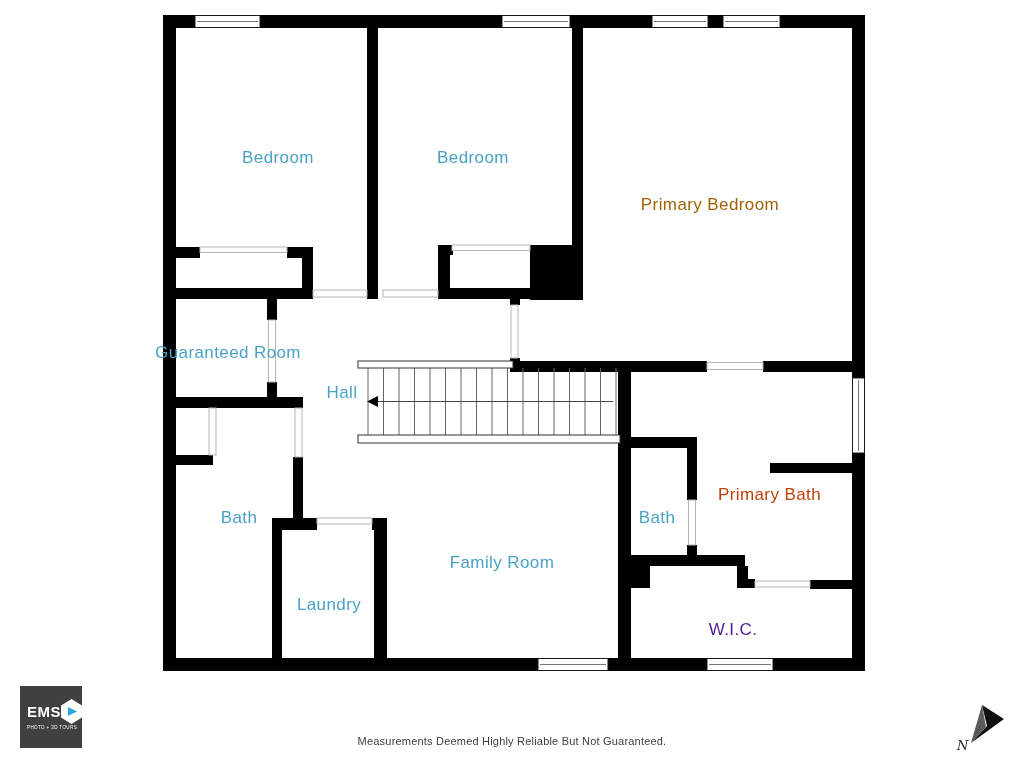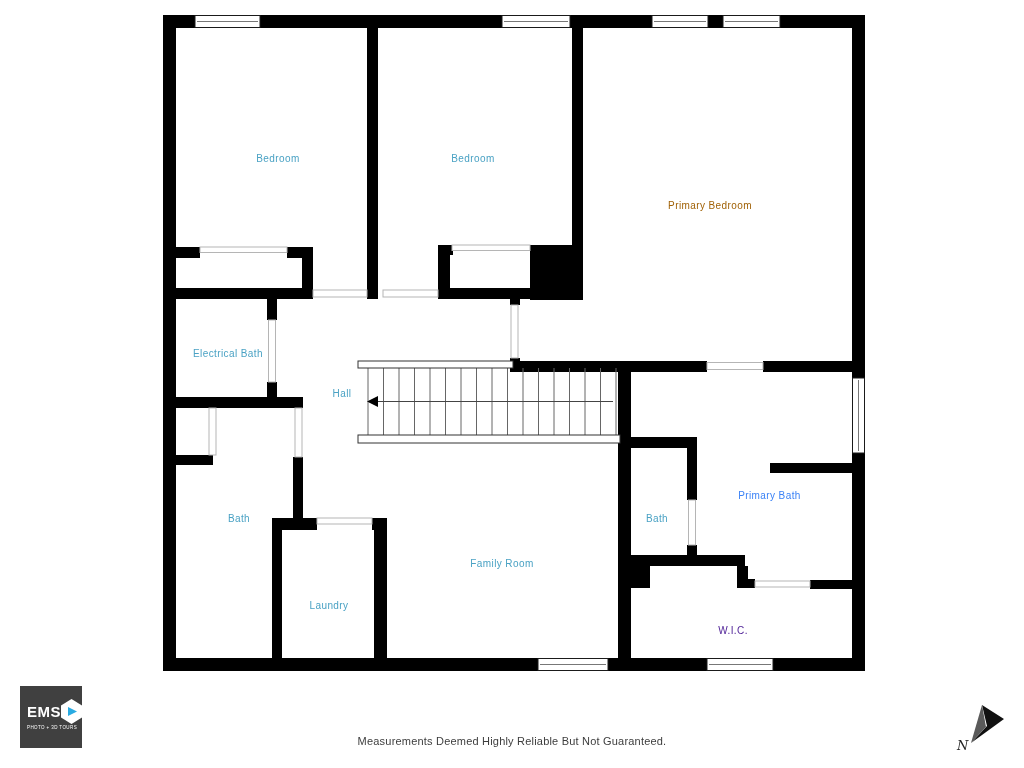--- a/index.html
+++ b/index.html
@@ -1,19 +1,19 @@
 <!DOCTYPE html>
 <html><head>
 <meta charset="utf-8">
 <style>
   html,body{margin:0;padding:0;background:#fff;}
   .canvas{position:relative;width:1024px;height:768px;background:#fff;overflow:hidden;
           font-family:"Liberation Sans", sans-serif;}
   .plan-svg{position:absolute;left:0;top:0;}
-  .room-label{position:absolute;transform:translate(-50%,-50%);font-size:10px;
+  .room-label{position:absolute;transform:translate(-50%,-50%);font-size:17px;
               font-weight:500;letter-spacing:.4px;white-space:nowrap;}
   .footer-note{position:absolute;left:0;top:735px;width:100%;text-align:center;
                font-size:11px;color:#3d3d3d;letter-spacing:.2px;}
   .ems-logo{position:absolute;left:20px;top:686px;width:62px;height:62px;}
   .ems-text{position:absolute;left:7px;top:17px;color:#fff;font-weight:bold;
             font-size:15px;letter-spacing:.5px;}
   .ems-sub{position:absolute;left:7px;top:39px;color:#fff;font-size:4.5px;letter-spacing:.4px;}
   .ems-hex{position:absolute;left:40px;top:12px;}
   .compass-n{position:absolute;left:957px;top:738px;font-family:"DejaVu Serif",serif;
              font-style:italic;font-size:13px;color:#222;}
@@ -143,27 +143,27 @@
 
     <g>
       <polygon points="982,705 1004,719 971,743 987,726" fill="#111"></polygon>
       <polygon points="982,705 971,743 986,727" fill="#5a5a5a"></polygon>
     </g>
   </svg>
 
   <div class="room-label" style="left: 278px; top: 158px; color: rgb(74, 162, 196);">Bedroom</div>
   <div class="room-label" style="left: 473px; top: 158px; color: rgb(74, 162, 196);">Bedroom</div>
   <div class="room-label" style="left: 710px; top: 205px; color: #a16207;">Primary Bedroom</div>
-  <div class="room-label" style="left: 228px; top: 353px; color: rgb(74, 162, 196);">Electrical Bath</div>
+  <div class="room-label" style="left: 228px; top: 353px; color: rgb(74, 162, 196);">Guaranteed Room</div>
   <div class="room-label" style="left: 335px; top: 393px; color: rgb(74, 162, 196); padding-left: 14px;">Hall</div>
   <div class="room-label" style="left: 239px; top: 518px; color: rgb(74, 162, 196);">Bath</div>
   <div class="room-label" style="left: 329px; top: 605px; color: rgb(74, 162, 196);">Laundry</div>
   <div class="room-label" style="left: 502px; top: 563px; color: rgb(74, 162, 196);">Family Room</div>
   <div class="room-label" style="left: 657px; top: 518px; color: rgb(74, 162, 196);">Bath</div>
-  <div class="room-label" style="left: 758px; top: 495px; color: #3b82f6; padding-left: 23px;">Primary Bath</div>
+  <div class="room-label" style="left: 758px; top: 495px; color: #c2410c; padding-left: 23px;">Primary Bath</div>
   <div class="room-label" style="left: 733px; top: 630px; color: #4c1d95;">W.I.C.</div>
 
   <div class="ems-logo" style="background: #404040;">
     <span class="ems-text">EMS</span>
     <svg class="ems-hex" width="23" height="27" viewBox="0 0 23 27">
       <polygon points="11.5,1 22,7.5 22,19.5 11.5,26 1,19.5 1,7.5" fill="#ffffff"></polygon>
       <polygon points="8,9 17,13.5 8,18" fill="#29abe2"></polygon>
     </svg>
     <span class="ems-sub">PHOTO + 3D TOURS</span>
   </div>

